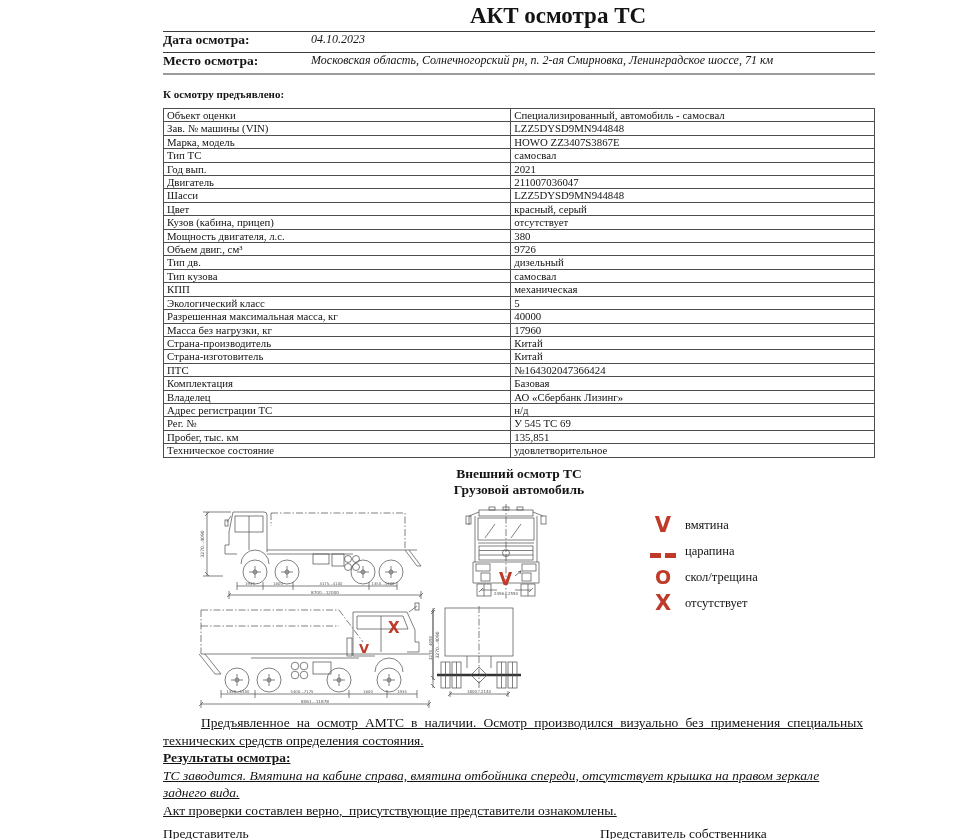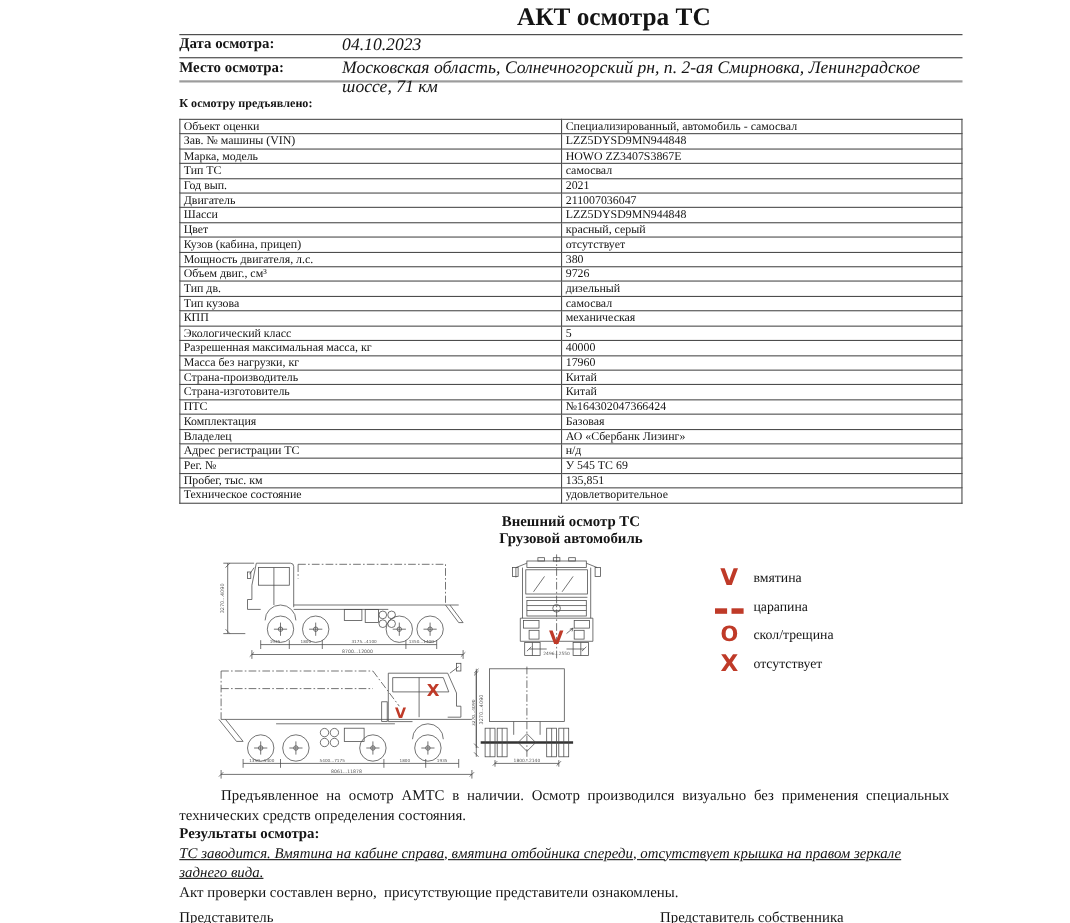--- a/index.html
+++ b/index.html
@@ -7,21 +7,21 @@
         font-family:"Liberation Serif", serif;color:#141414;}
   
   .doc-title{position:absolute;left:163px;top:3px;width:790px;text-align:center;
              font-size:23px;font-weight:bold;}
   
   .info-table{position:absolute;left:163px;top:31px;width:712px;}
   .info-row{display:flex;height:20px;border-bottom:1px solid #3c3c3c;}
   .info-row:first-child{border-top:1px solid #3c3c3c;}
   .info-row:last-child{border-bottom:2px solid #9c9c9c;}
   .info-label{width:148px;font-weight:bold;font-size:13.5px;}
-  .info-value{flex:1;font-style:italic;font-size:16px;}
+  .info-value{flex:1;font-style:italic;font-size:12px;}
   
   .sec-heading{position:absolute;left:163px;top:88px;font-weight:bold;font-size:11px;}
   .spec-table-wrap{position:absolute;left:163px;top:108px;width:712px;}
   table.spec{border-collapse:collapse;width:100%;table-layout:fixed;}
   table.spec td{border:1px solid #4d4d4d;font-size:10.8px;line-height:12.4px;
                 height:12.4px;padding:0 2px 0 3px;white-space:nowrap;overflow:hidden;}
   td.spec-label{width:48%;}
   
   .insp-headings{position:absolute;left:163px;top:466px;width:712px;text-align:center;
                  font-weight:bold;font-size:13.5px;line-height:16px;}
@@ -36,21 +36,21 @@
   
   .legend{position:absolute;left:478px;top:14px;width:230px;}
   .legend-row{display:flex;align-items:center;height:26px;}
   .legend-sym{width:44px;text-align:center;color:var(--mark,#bf3a28);font-weight:bold;
               font-family:"DejaVu Sans",sans-serif;font-size:21px;line-height:20px;}
   .legend-sym.sym-O{font-size:19px;}
   .dash{display:inline-block;width:11px;height:5px;background:var(--mark,#bf3a28);margin:0 2px;}
   .legend-label{font-size:12.5px;}
   
   .footer{position:absolute;left:163px;top:714px;width:700px;font-size:13.5px;line-height:17.5px;}
-  .footer p{margin:0;}
+  .footer p{margin:0;text-decoration:underline;}
   .para{text-align:justify;text-indent:38px;}
   .results-heading{font-weight:bold;}
   .results-text{font-style:italic;text-decoration:underline;}
   .confirmation{white-space:pre-wrap;}
   .sign-row{display:flex;margin-top:6px;}
   .sign-left{width:437px;position:relative;}
   .sign-right{flex:1;}
   .squiggle{position:absolute;left:42px;top:10px;}
 </style>
 </head>

